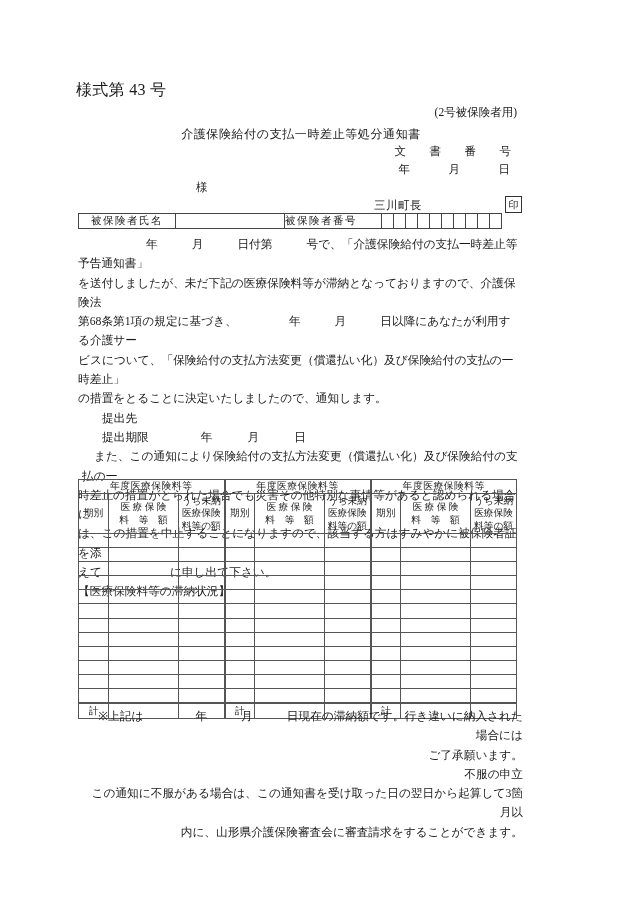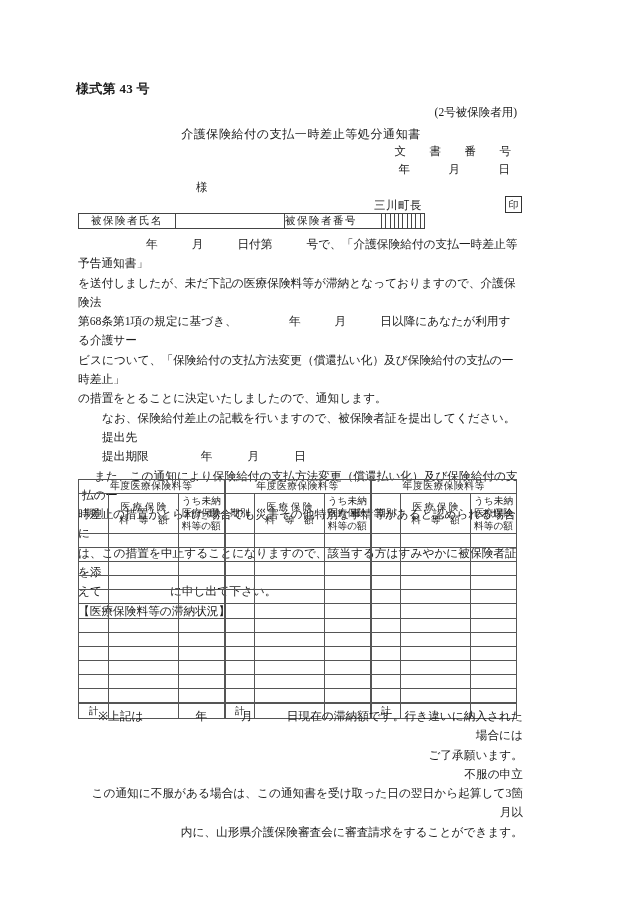--- a/index.html
+++ b/index.html
@@ -18,23 +18,22 @@
   .page {
     position: absolute;
     left: 0; top: 0;
     width: 630px;
     height: 915px;
   }
   
   .form-no {
     position: absolute;
     left: 76px; top: 80px;
-    font-size: 13px;
+    font-size: 16px;
     letter-spacing: 0.3px;
-    font-weight: bold;
   }
   .kind-note {
     position: absolute;
     left: 0; top: 105px;
     width: 517px;
     text-align: right;
     font-size: 11.5px;
   }
   .doc-title {
     position: absolute;
@@ -80,21 +79,21 @@
     width: 15px; height: 15px;
     border: 1px solid #333;
     font-size: 10px;
     line-height: 15px;
     text-align: center;
   }
   
   .insured-bar {
     position: absolute;
     left: 78px; top: 213px;
-    width: 347px;
+    width: 424px;
     height: 16px;
     display: flex;
     border: 1px solid #444;
     box-sizing: border-box;
     font-size: 10.5px;
   }
   .ib-label {
     width: 96px;
     text-align: center;
     line-height: 14px;
@@ -231,21 +230,20 @@
   <div class="body-text">
     <p>
       <span class="gap-l"></span><span>年</span><span class="gap-s"></span><span>月</span><span class="gap-s"></span><span>日付第</span><span class="gap-s"></span><span>号で、「介護保険給付の支払一時差止等予告通知書」</span>
     </p>
     <p>を送付しましたが、未だ下記の医療保険料等が滞納となっておりますので、介護保険法</p>
     <p>
       <span>第68条第1項の規定に基づき、</span><span class="gap-m"></span><span>年</span><span class="gap-s"></span><span>月</span><span class="gap-s"></span><span>日以降にあなたが利用する介護サー</span>
     </p>
     <p>ビスについて、「保険給付の支払方法変更（償還払い化）及び保険給付の支払の一時差止」</p>
     <p>の措置をとることに決定いたしましたので、通知します。</p>
-    <p class="indent1" style="padding-left:12px">なお、保険給付差止の記載を行いますので、被保険者証を提出してください。</p>
     <p class="sub-line">
       <span>提出先</span>
     </p>
     <p class="sub-line">
       <span>提出期限</span><span class="gap-m"></span><span>年　　　月　　　日</span>
     </p>
     <p class="indent1" style="padding-left:4px">また、この通知により保険給付の支払方法変更（償還払い化）及び保険給付の支払の一</p>
     <p>時差止の措置がとられた場合でも災害その他特別な事情等があると認められる場合に</p>
     <p>は、この措置を中止することになりますので、該当する方はすみやかに被保険者証を添</p>
     <p>

